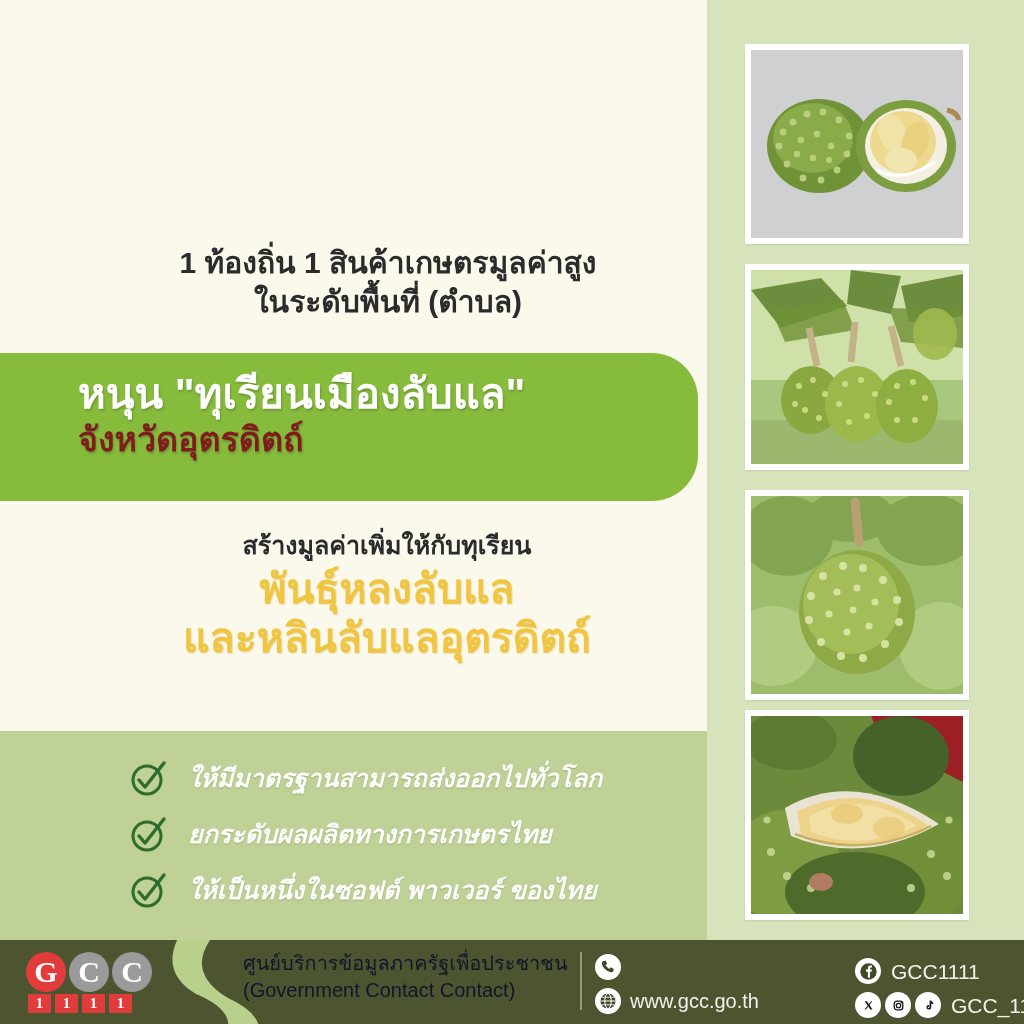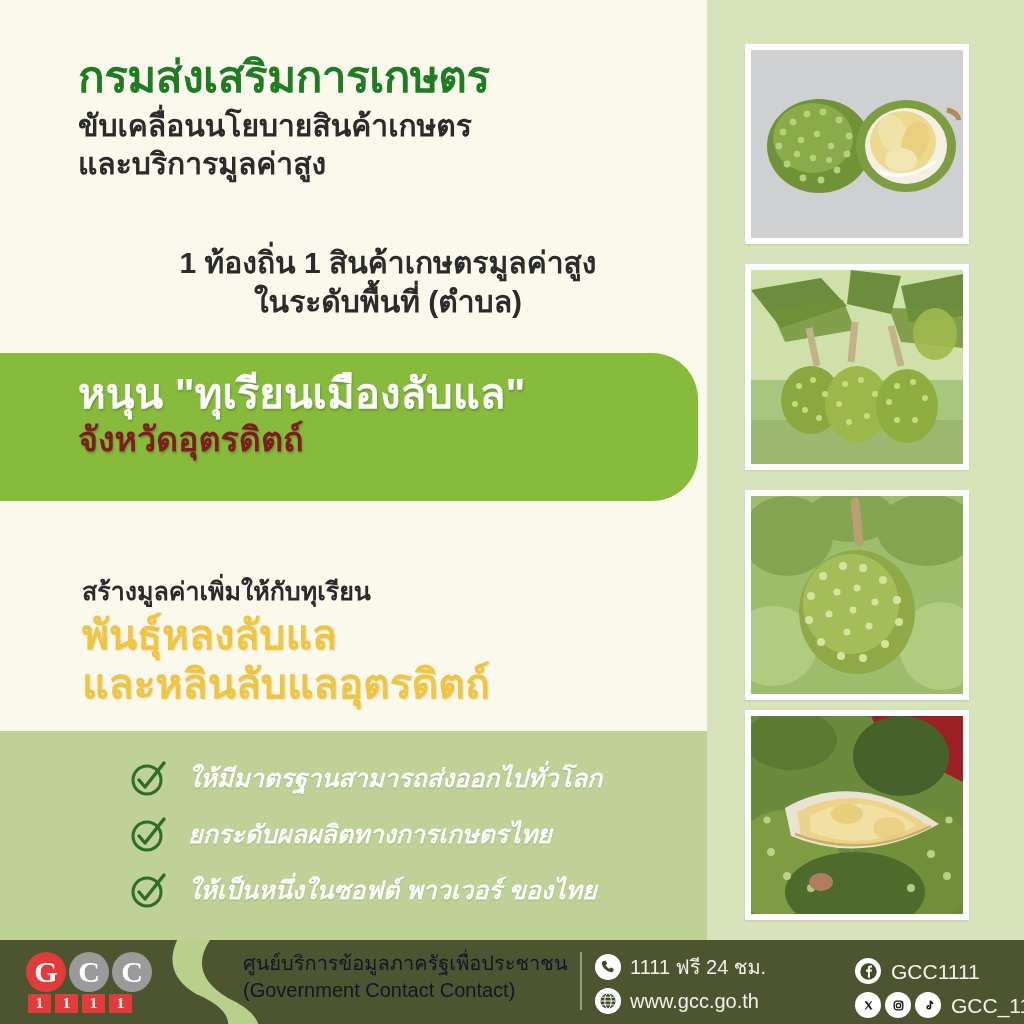--- a/index.html
+++ b/index.html
@@ -99,22 +99,23 @@
     font-size: 34px;
     font-weight: bold;
     color: #7f1d1d;
     line-height: 1.22;
     text-shadow: 1px 2px 2px rgba(80,110,40,0.45);
   }
 
   
   .value-block {
     position: absolute;
-    left: 82px; top: 576px;
+    left: 82px; top: 530px;
     width: 610px;
+    text-align: center;
   }
   .value-lead {
     font-size: 25px;
     font-weight: bold;
     color: #2b2b2b;
     line-height: 1.25;
   }
   .value-hl {
     margin-top: 4px;
     font-size: 41px;
@@ -263,27 +264,20 @@
 </style>
 </head>
 <body>
 
 <div id="poster">
 
   <div class="zone-cream"></div>
   <div class="zone-bottom-green"></div>
   <div class="zone-photo-panel"></div>
 
-  <div class="heading-block">
-    <div class="title-main">กรมส่งเสริมการเกษตร</div>
-    <div class="title-sub">
-      <span class="ln">ขับเคลื่อนนโยบายสินค้าเกษตร</span>
-      <span class="ln">และบริการมูลค่าสูง</span>
-    </div>
-  </div>
 
   <div class="slogan-block">
     <span class="ln">1 ท้องถิ่น 1 สินค้าเกษตรมูลค่าสูง</span>
     <span class="ln">ในระดับพื้นที่ (ตำบล)</span>
   </div>
 
   <div class="banner">
     <div class="banner-inner">
       <div class="banner-line1">หนุน "ทุเรียนเมืองลับแล"</div>
       <div class="banner-line2">จังหวัดอุตรดิตถ์</div>
@@ -511,21 +505,20 @@
 
   <div class="footer-divider"></div>
 
   <div class="footer-contact">
     <div class="fct-row">
       <span class="cicon">
         <svg width="16" height="16" viewBox="0 0 16 16">
           <path d="M3.2 2.2 L5.6 1.6 L7.2 4.8 L5.6 6.1 Q6.8 8.6 9.3 10 L10.6 8.3 L13.8 9.9 L13.2 12.3 Q12.6 13.6 10.8 13.3 Q7.2 12.6 4.3 9.6 Q1.9 6.8 1.8 3.9 Q1.9 2.5 3.2 2.2 Z" fill="#3f4a26"></path>
         </svg>
       </span>
-      <span class="lbl">1111 ฟรี 24 ชม.</span>
     </div>
     <div class="fct-row">
       <span class="cicon">
         <svg width="18" height="18" viewBox="0 0 18 18">
           <circle cx="9" cy="9" r="7.6" fill="#3f4a26"></circle>
           <ellipse cx="9" cy="9" rx="3.2" ry="7.6" fill="none" stroke="#ffffff" stroke-width="1"></ellipse>
           <line x1="1.4" y1="9" x2="16.6" y2="9" stroke="#ffffff" stroke-width="1"></line>
           <line x1="2.6" y1="5.2" x2="15.4" y2="5.2" stroke="#ffffff" stroke-width="0.9"></line>
           <line x1="2.6" y1="12.8" x2="15.4" y2="12.8" stroke="#ffffff" stroke-width="0.9"></line>
         </svg>

